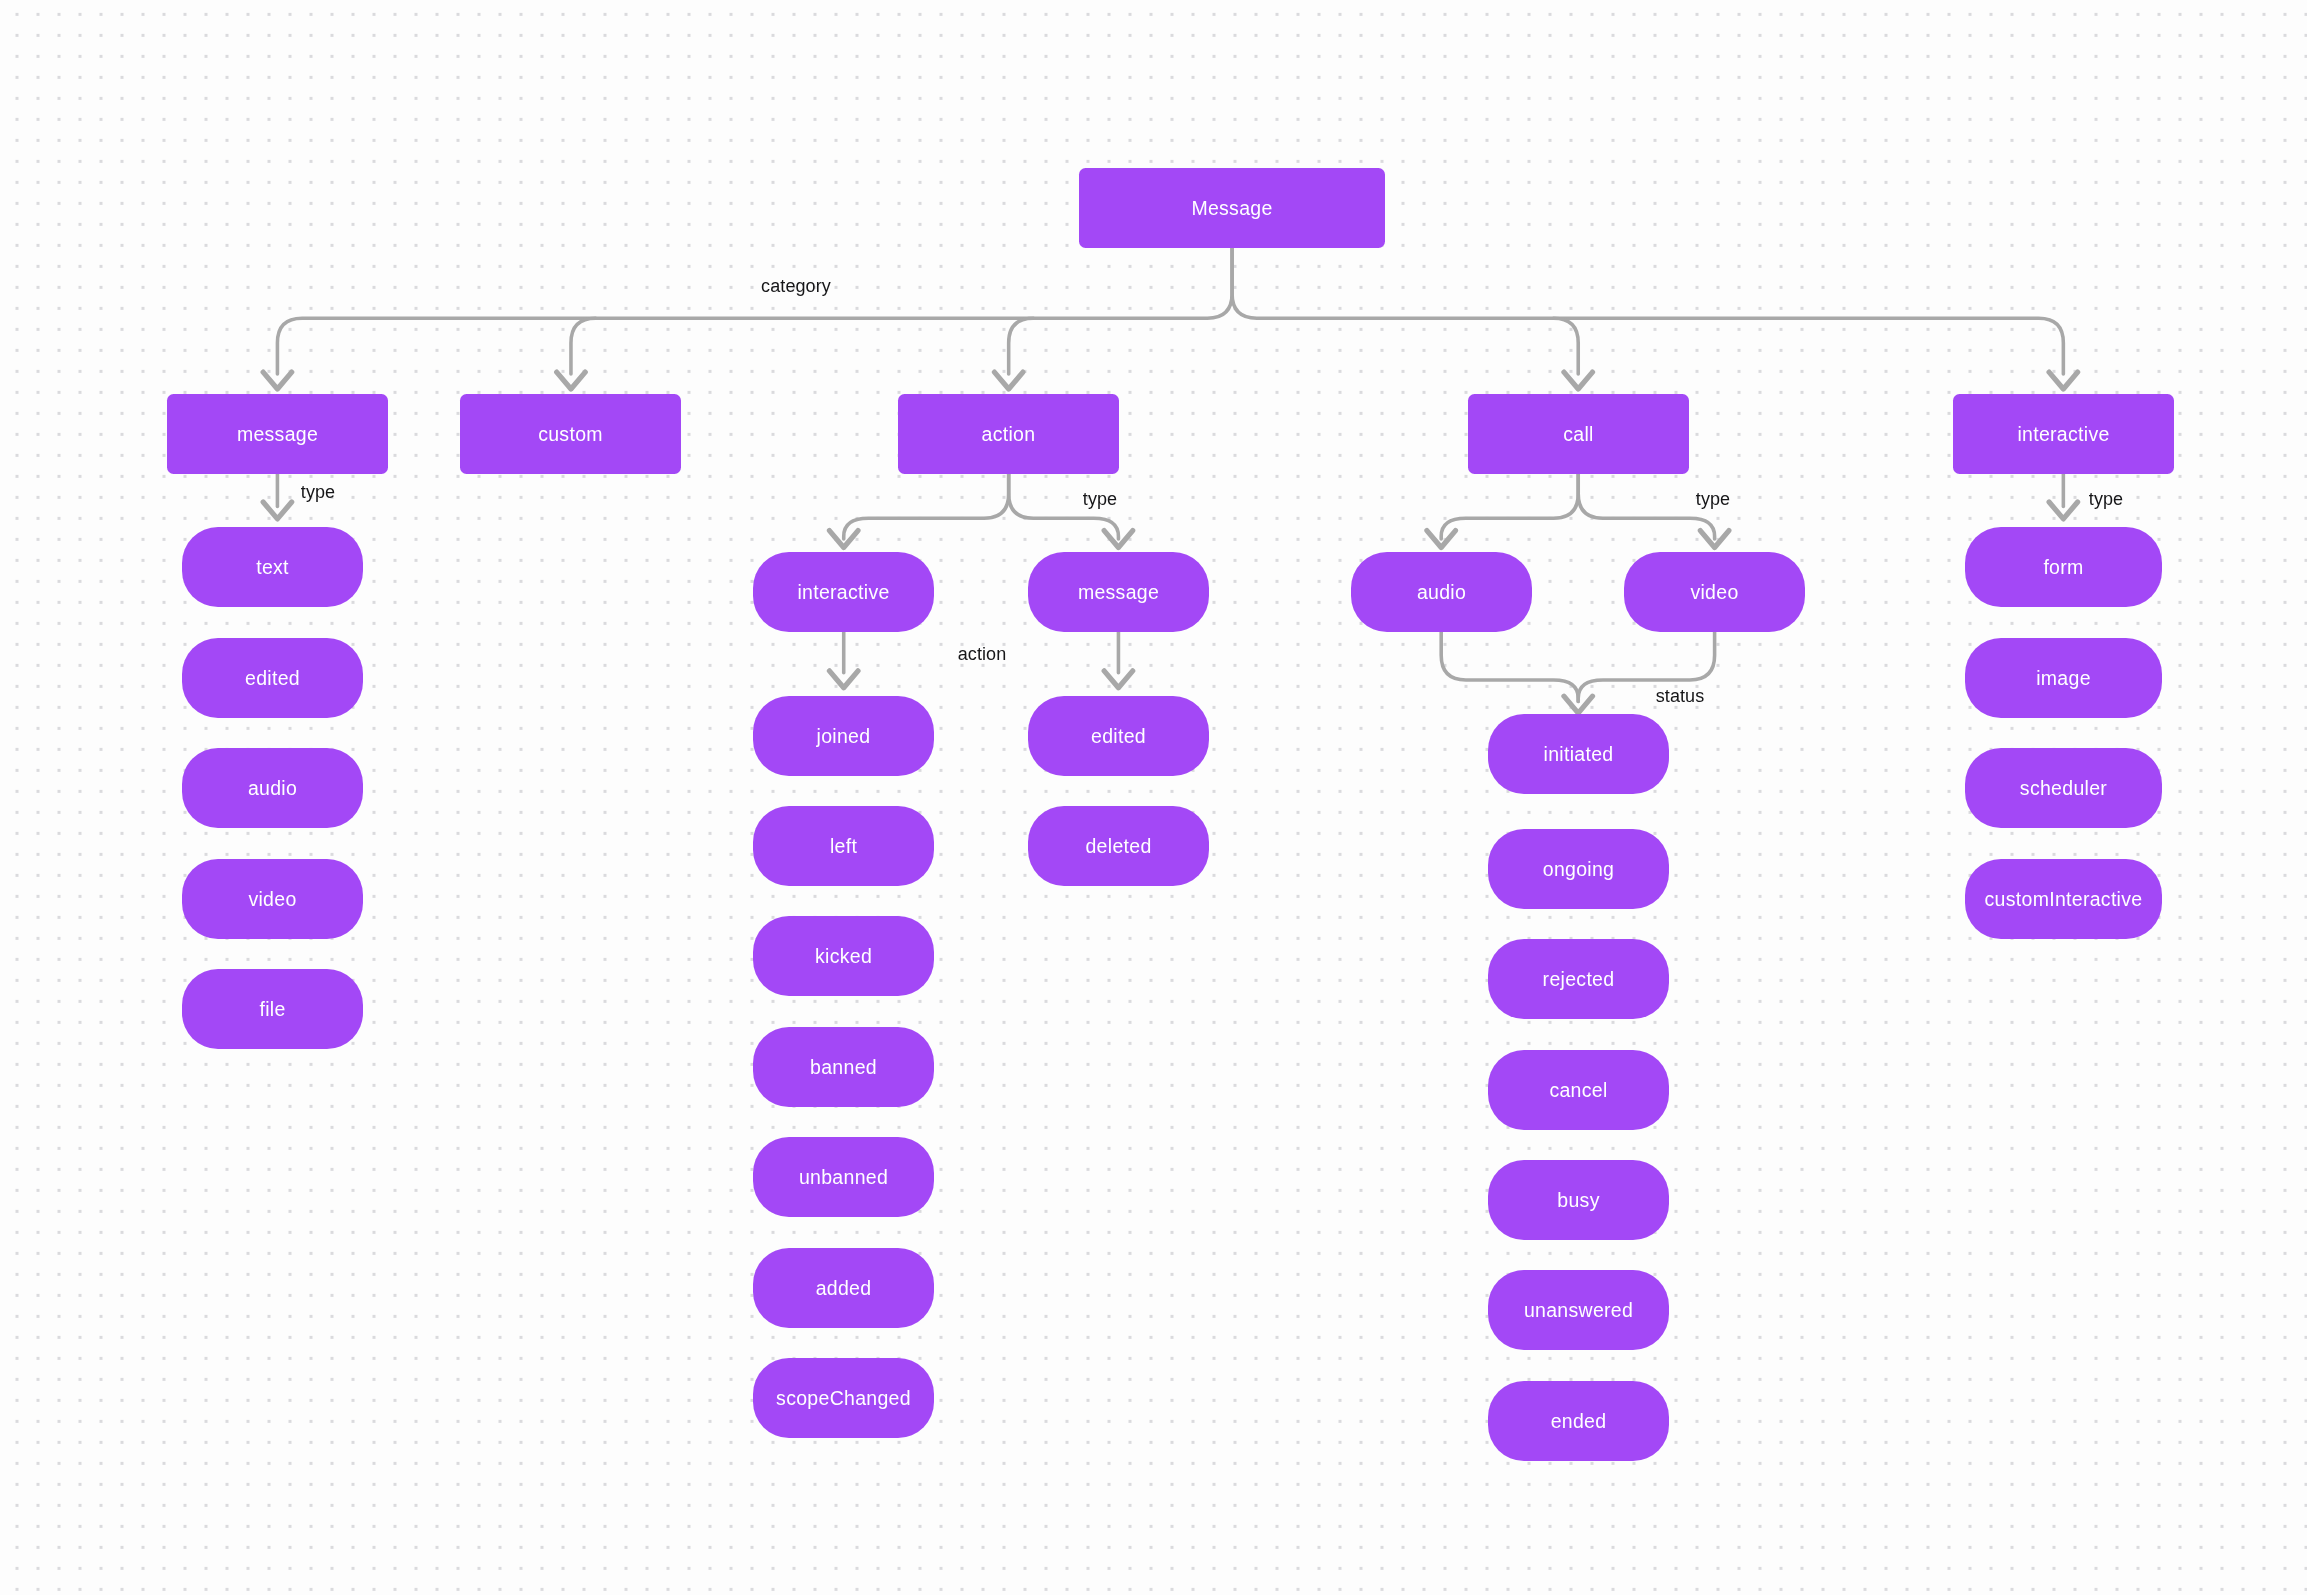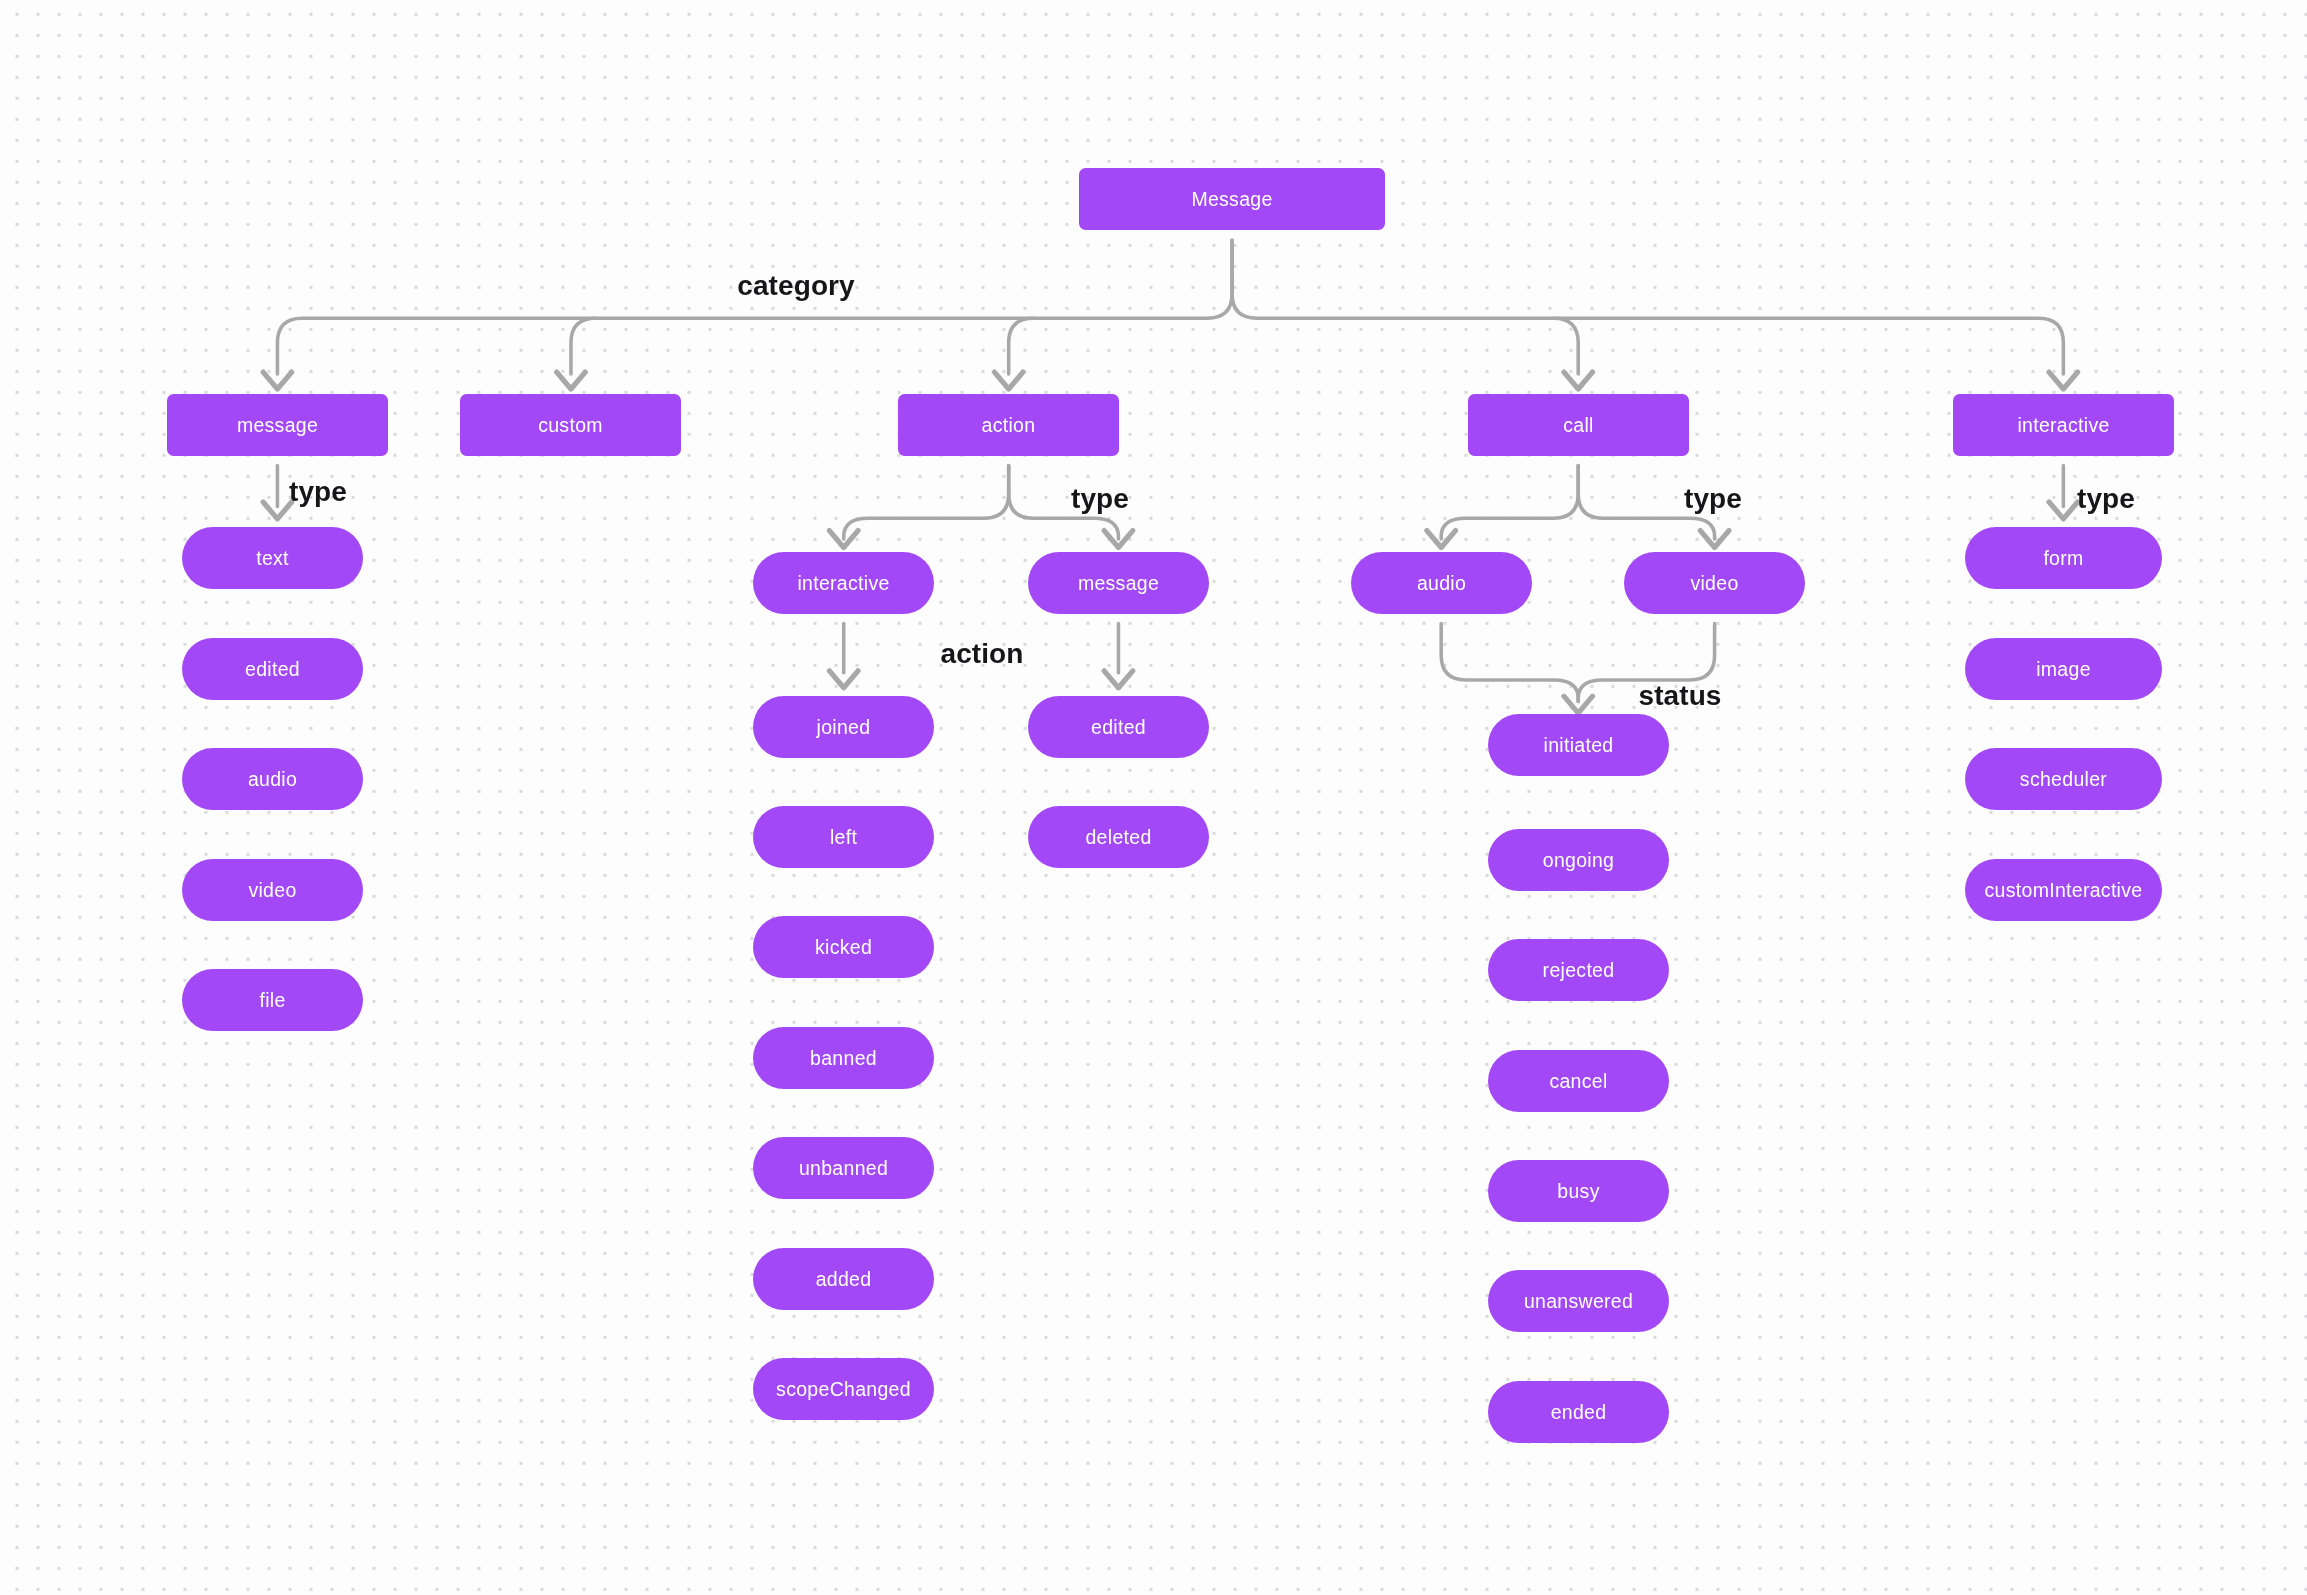--- a/index.html
+++ b/index.html
@@ -11,29 +11,29 @@
     position:relative;width:2307px;height:1595px;overflow:hidden;
     background-color:var(--bg);
     background-image:radial-gradient(circle,var(--dot) 1.7px,transparent 1.8px);
     background-size:21px 21px;background-position:6.5px 3.9px;
     font-family:"Liberation Sans",sans-serif;
   }
   .edges{position:absolute;left:0;top:0;color:var(--edge);}
   .edges path{fill:none;stroke:currentColor;stroke-width:5.5px;stroke-linecap:round;}
   .edges path.arrowhead{stroke-width:8px;stroke-linejoin:round;}
   .node{
-    position:absolute;height:62px;display:flex;align-items:center;justify-content:center;
+    position:absolute;height:80px;display:flex;align-items:center;justify-content:center;
     background:var(--node);color:var(--node-text);
     font-size:19.5px;font-weight:500;letter-spacing:0.3px;white-space:nowrap;
   }
   .rect{border-radius:6.5px;}
   .pill{border-radius:36px;}
   .edge-label{
     position:absolute;transform:translate(-50%,-50%);
-    color:var(--edge-label);font-size:28px;font-weight:700;letter-spacing:0.1px;white-space:nowrap;
+    color:var(--edge-label);font-size:18px;font-weight:400;letter-spacing:0.1px;white-space:nowrap;
   }
 </style>
 </head>
 <body>
 
 <div class="canvas">
 
   <svg class="edges" width="2307" height="1595" viewBox="0 0 3552 2456">
 
     <path d="M 1897 370 L 1897 452 Q 1897 490 1859 490 L 465 490 Q 427 490 427 528 L 427 576"></path>

